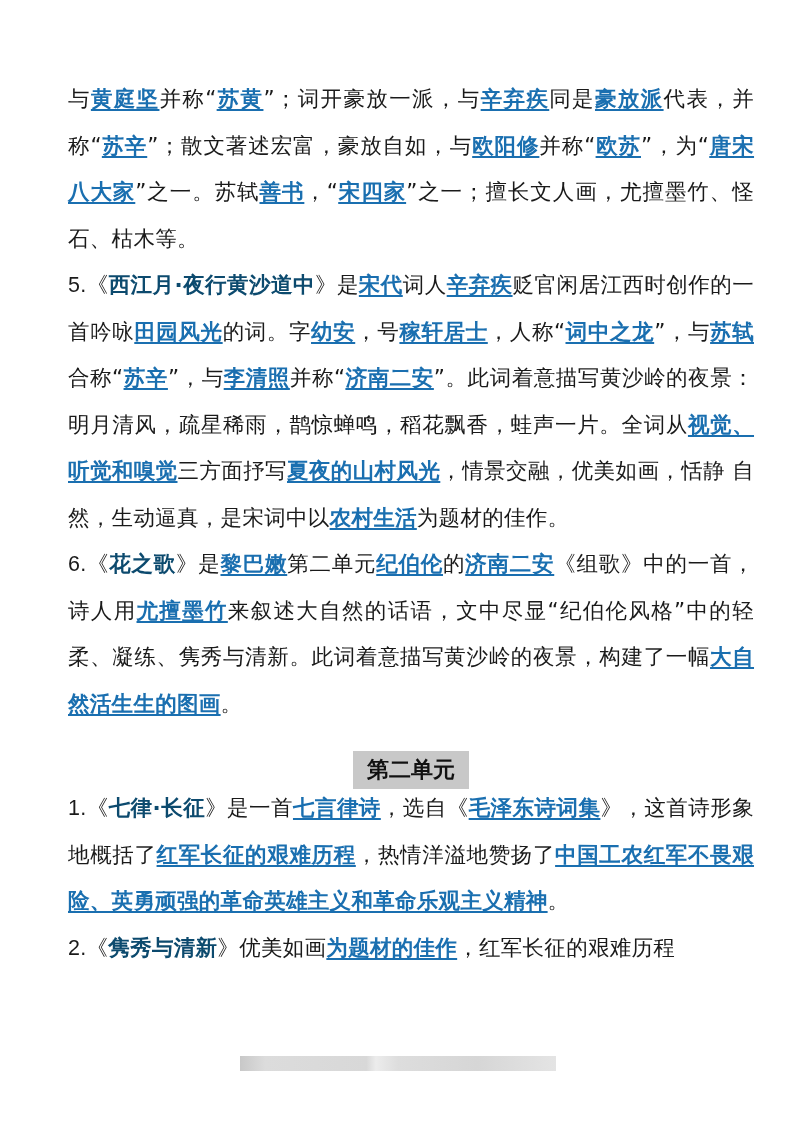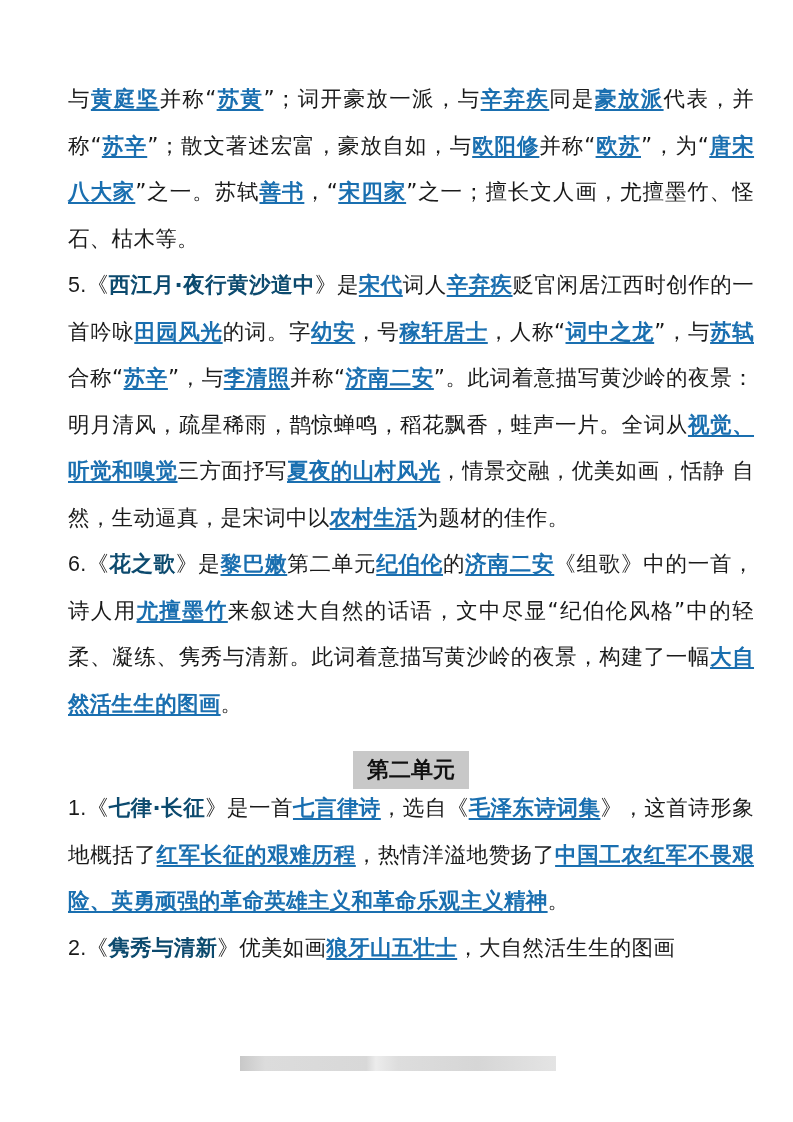--- a/index.html
+++ b/index.html
@@ -22,17 +22,17 @@
   <div id="block1">
       <p class="para"><span>与</span><span class="hl">黄庭坚</span><span>并称“</span><span class="hl">苏黄</span><span>”；词开豪放一派，与</span><span class="hl">辛弃疾</span><span>同是</span><span class="hl">豪放派</span><span>代表，并称“</span><span class="hl">苏辛</span><span>”；散文著述宏富，豪放自如，与</span><span class="hl">欧阳修</span><span>并称“</span><span class="hl">欧苏</span><span>”，为“</span><span class="hl">唐宋八大家</span><span>”之一。苏轼</span><span class="hl">善书</span><span>，“</span><span class="hl">宋四家</span><span>”之一；擅长文人画，尤擅墨竹、怪石、枯木等。</span></p>
       <p class="para"><span class="num">5.</span><span>《</span><span class="title">西江月·夜行黄沙道中</span><span>》是</span><span class="hl">宋代</span><span>词人</span><span class="hl">辛弃疾</span><span>贬官闲居江西时创作的一首吟咏</span><span class="hl">田园风光</span><span>的词。字</span><span class="hl">幼安</span><span>，号</span><span class="hl">稼轩居士</span><span>，人称“</span><span class="hl">词中之龙</span><span>”，与</span><span class="hl">苏轼</span><span>合称“</span><span class="hl">苏辛</span><span>”，与</span><span class="hl">李清照</span><span>并称“</span><span class="hl">济南二安</span><span>”。此词着意描写黄沙岭的夜景：明月清风，疏星稀雨，鹊惊蝉鸣，稻花飘香，蛙声一片。全词从</span><span class="hl">视觉、听觉和嗅觉</span><span>三方面抒写</span><span class="hl">夏夜的山村风光</span><span>，情景交融，优美如画，恬静 自然，生动逼真，是宋词中以</span><span class="hl">农村生活</span><span>为题材的佳作。</span></p>
       <p class="para"><span class="num">6.</span><span>《</span><span class="title">花之歌</span><span>》是</span><span class="hl">黎巴嫩</span><span>第二单元</span><span class="hl">纪伯伦</span><span>的</span><span class="hl">济南二安</span><span>《组歌》中的一首，诗人用</span><span class="hl">尤擅墨竹</span><span>来叙述大自然的话语，文中尽显“纪伯伦风格”中的轻柔、凝练、隽秀与清新。此词着意描写黄沙岭的夜景，构建了一幅</span><span class="hl">大自然活生生的图画</span><span>。</span></p>
     </div>
   <div class="section-wrap">
     <span class="section-head">第二单元</span>
   </div>
   <div id="block2">
       <p class="para"><span class="num">1.</span><span>《</span><span class="title">七律·长征</span><span>》是一首</span><span class="hl">七言律诗</span><span>，选自《</span><span class="hl">毛泽东诗词集</span><span>》，这首诗形象地概括了</span><span class="hl">红军长征的艰难历程</span><span>，热情洋溢地赞扬了</span><span class="hl">中国工农红军不畏艰险、英勇顽强的革命英雄主义和革命乐观主义精神</span><span>。</span></p>
-      <p class="para"><span class="num">2.</span><span>《</span><span class="title">隽秀与清新</span><span>》优美如画</span><span class="hl">狼牙山五壮士</span><span>，大自然活生生的图画</span></p>
+      <p class="para"><span class="num">2.</span><span>《</span><span class="title">隽秀与清新</span><span>》优美如画</span><span class="hl">为题材的佳作</span><span>，红军长征的艰难历程</span></p>
     </div>
 </div>
 
 <div class="footer-bar"></div>
 
 </body></html>

